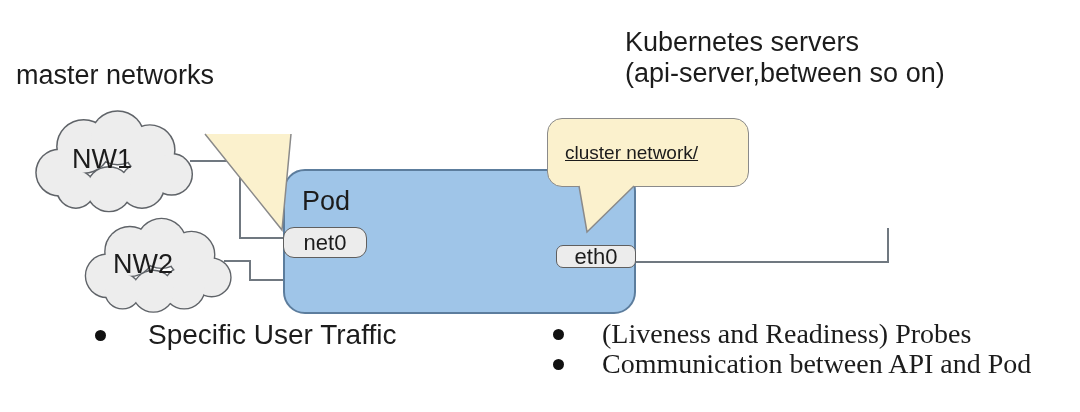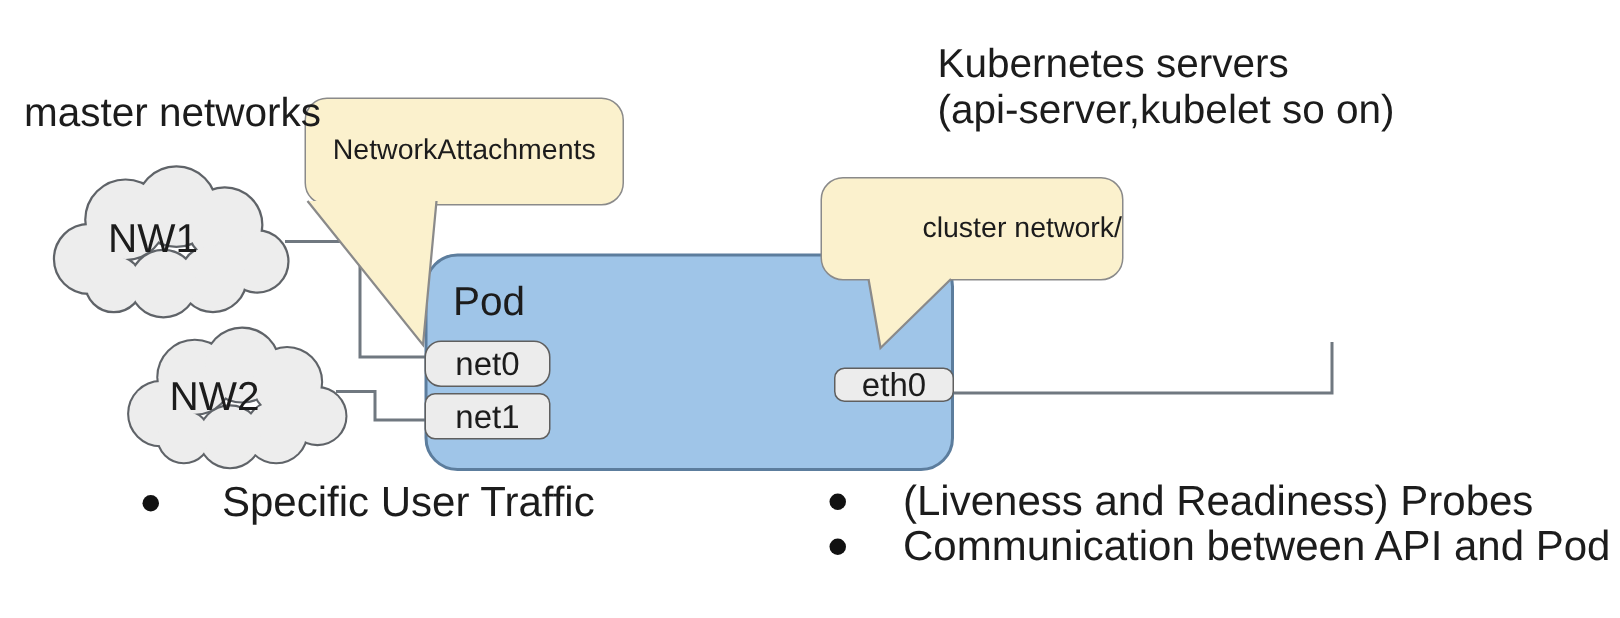--- a/index.html
+++ b/index.html
@@ -49,22 +49,23 @@
   .callout-1 {
     left: 203px; top: 65px;
     width: 213px; height: 72px;
     align-items: center;
     text-align: center;
   }
   .callout-2 {
     left: 547px; top: 118px;
     width: 202px; height: 69px;
     padding-left: 17px;
-    align-items: flex-end;
+    align-items: flex-start;
     text-align: left;
+    text-decoration: underline;
   }
 
   .iface {
     position: absolute;
     background: #ececec;
     border: 1.5px solid #5f5f5f;
     border-radius: 7px;
     box-sizing: border-box;
     display: flex;
     align-items: center;
@@ -113,21 +114,21 @@
   .bullet-left-1  { left: 95px;  top: 320px; }
   .bullet-right-1 { left: 553px; top: 319px; }
   .bullet-right-2 { left: 553px; top: 349px; }
   .bullet-dot {
     width: 11px; height: 11px;
     border-radius: 50%;
     background: #111111;
     flex: 0 0 auto;
   }
   .bullet-left-1 .bullet-text  { margin-left: 42px; }
-  .bullet-right-1 .bullet-text, .bullet-right-2 .bullet-text { margin-left: 38px; }
+  .bullet-right-1 .bullet-text, .bullet-right-2 .bullet-text { margin-left: 38px; font-family: Liberation Serif, serif; }
 </style>
 </head>
 <body>
 
 <div class="canvas">
 
   <svg class="layer bg-layer" width="1080" height="412" viewBox="0 0 1080 412">
     <defs>
       <g id="cloud-shape">
         <circle cx="36" cy="80" r="26"></circle>
@@ -151,46 +152,40 @@
     </g>
 
     <polyline points="190,161 240,161 240,238 285,238" fill="none" stroke="#707880" stroke-width="2"></polyline>
     <polyline points="224,261 250,261 250,280 285,280" fill="none" stroke="#707880" stroke-width="2"></polyline>
     <polyline points="636,262 888,262 888,228" fill="none" stroke="#707880" stroke-width="2"></polyline>
   </svg>
 
   <div class="pod"></div>
   <div class="pod-label">Pod</div>
 
-  <div class="callout callout-1">
-    <span>NetworkAttachments</span>
-  </div>
   <div class="callout callout-2">
     <span>cluster network/</span>
   </div>
 
   <svg class="layer tail-layer" width="1080" height="412" viewBox="0 0 1080 412">
     <path d="M 205,134 L 282,230 L 291,134" fill="#fbf1cd" stroke="#8a8a8a" stroke-width="1.5"></path>
     <path d="M 579,186 L 587,232 L 634,186" fill="#fbf1cd" stroke="#8a8a8a" stroke-width="1.5"></path>
   </svg>
 
   <div class="iface iface-net0">
     <span>net0</span>
   </div>
-  <div class="iface iface-net1">
-    <span>net1</span>
-  </div>
   <div class="iface iface-eth0">
     <span>eth0</span>
   </div>
 
   <div class="title-other">master networks</div>
   <div class="title-k8s">
     <span>Kubernetes servers</span>
-    <span>(api-server,kubelet so on)</span>
+    <span>(api-server,between so on)</span>
   </div>
 
   <div class="cloud-label cloud-label-nw1">NW1</div>
   <div class="cloud-label cloud-label-nw2">NW2</div>
 
   <div class="bullet-row bullet-left-1">
     <span class="bullet-dot"></span>
     <span class="bullet-text">Specific User Traffic</span>
   </div>
   <div class="bullet-row bullet-right-1">

